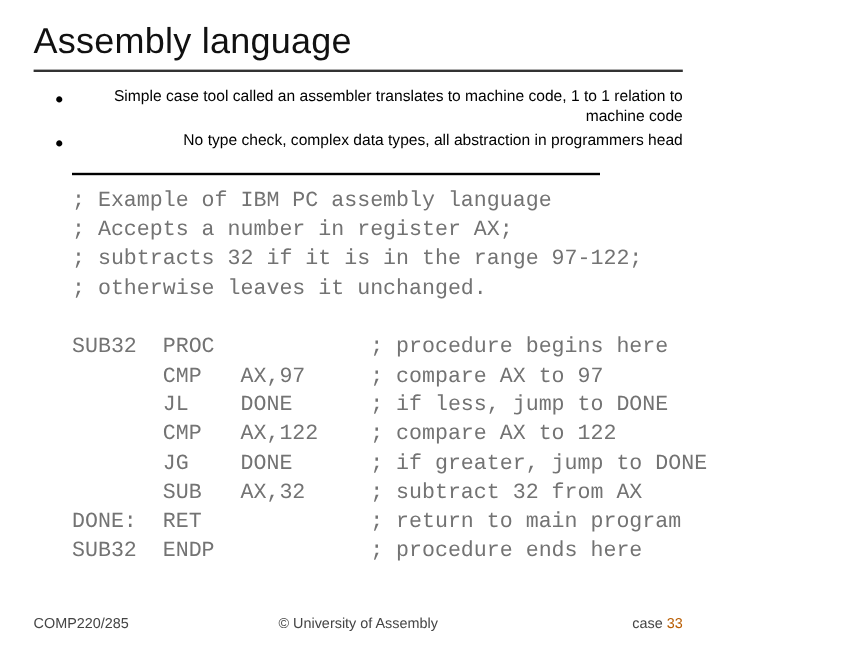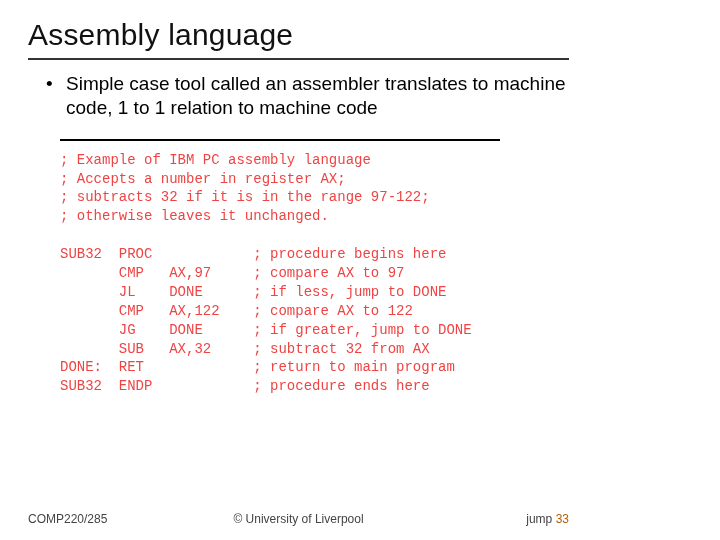--- a/index.html
+++ b/index.html
@@ -1,41 +1,42 @@
 <!DOCTYPE html>
 <html><head>
 <meta charset="utf-8">
 <style>
   * { margin: 0; padding: 0; box-sizing: border-box; }
   html, body { width: 720px; height: 540px; font-family: Arial, Helvetica, sans-serif; background: #fff; color: #000; }
   .slide { position: relative; width: 597px; height: 540px; padding: 18px 28px 16px 28px; }
   .title { font-size: 30px; font-weight: 400; color: #111; margin-bottom: 6px; letter-spacing: 0.2px; }
   .title-rule { border: none; border-top: 2px solid #333; margin-bottom: 12px; width: 100%; }
   .bullets { list-style: none; padding-left: 18px; }
-  .bullets li { position: relative; font-size: 19px; line-height: 1.28; margin-bottom: 4px; padding-left: 20px; }
+  .bullets li { position: relative; font-size: 13px; line-height: 1.28; margin-bottom: 4px; padding-left: 20px; text-align: right; }
   .bullets li::before { content: "•"; position: absolute; left: 0; top: 0; font-size: 19px; }
   .code-wrap { margin-top: 18px; padding-left: 32px; }
   .code-rule { width: 440px; border: none; border-top: 2px solid #000; margin-bottom: 10px; }
-  .code-block { font-family: "Courier New", Courier, monospace; font-size: 14px; line-height: 1.35; white-space: pre; color: #ef4444; }
+  .code-block { font-family: "Courier New", Courier, monospace; font-size: 18px; line-height: 1.35; white-space: pre; color: #737373; }
   .footer { position: absolute; left: 0; right: 0; bottom: 14px; padding: 0 28px; font-size: 12px; color: #444; }
   .footer-left { position: absolute; left: 28px; bottom: 0; text-align: center; }
   .footer-center { position: absolute; left: 0; right: 0; bottom: 0; text-align: center; }
   .footer-right { position: absolute; right: 28px; bottom: 0; }
   .slide-num { color: #b85c00; }
 </style>
 </head>
 <body>
 
 <div class="slide">
 
   <h1 class="title">Assembly language</h1>
   <hr class="title-rule">
 
   <ul class="bullets">
     <li>Simple case tool called an assembler translates to machine code, 1 to 1 relation to machine code</li>
+    <li>No type check, complex data types, all abstraction in programmers head</li>
   </ul>
 
   <div class="code-wrap">
     <hr class="code-rule">
     <div class="code-block" id="code-block">; Example of IBM PC assembly language
 ; Accepts a number in register AX;
 ; subtracts 32 if it is in the range 97-122;
 ; otherwise leaves it unchanged.
 
 SUB32  PROC            ; procedure begins here
@@ -44,20 +45,20 @@
        CMP   AX,122    ; compare AX to 122
        JG    DONE      ; if greater, jump to DONE
        SUB   AX,32     ; subtract 32 from AX
 DONE:  RET             ; return to main program
 SUB32  ENDP            ; procedure ends here
 </div>
   </div>
 
   <div class="footer">
     <span class="footer-left">COMP220/285</span>
-    <span class="footer-center">© University of Liverpool</span>
+    <span class="footer-center">© University of Assembly</span>
     <span class="footer-right">
-      <span>jump</span>
+      <span>case</span>
       <span class="slide-num">33</span>
     </span>
   </div>
 
 </div>
 
 </body></html>

